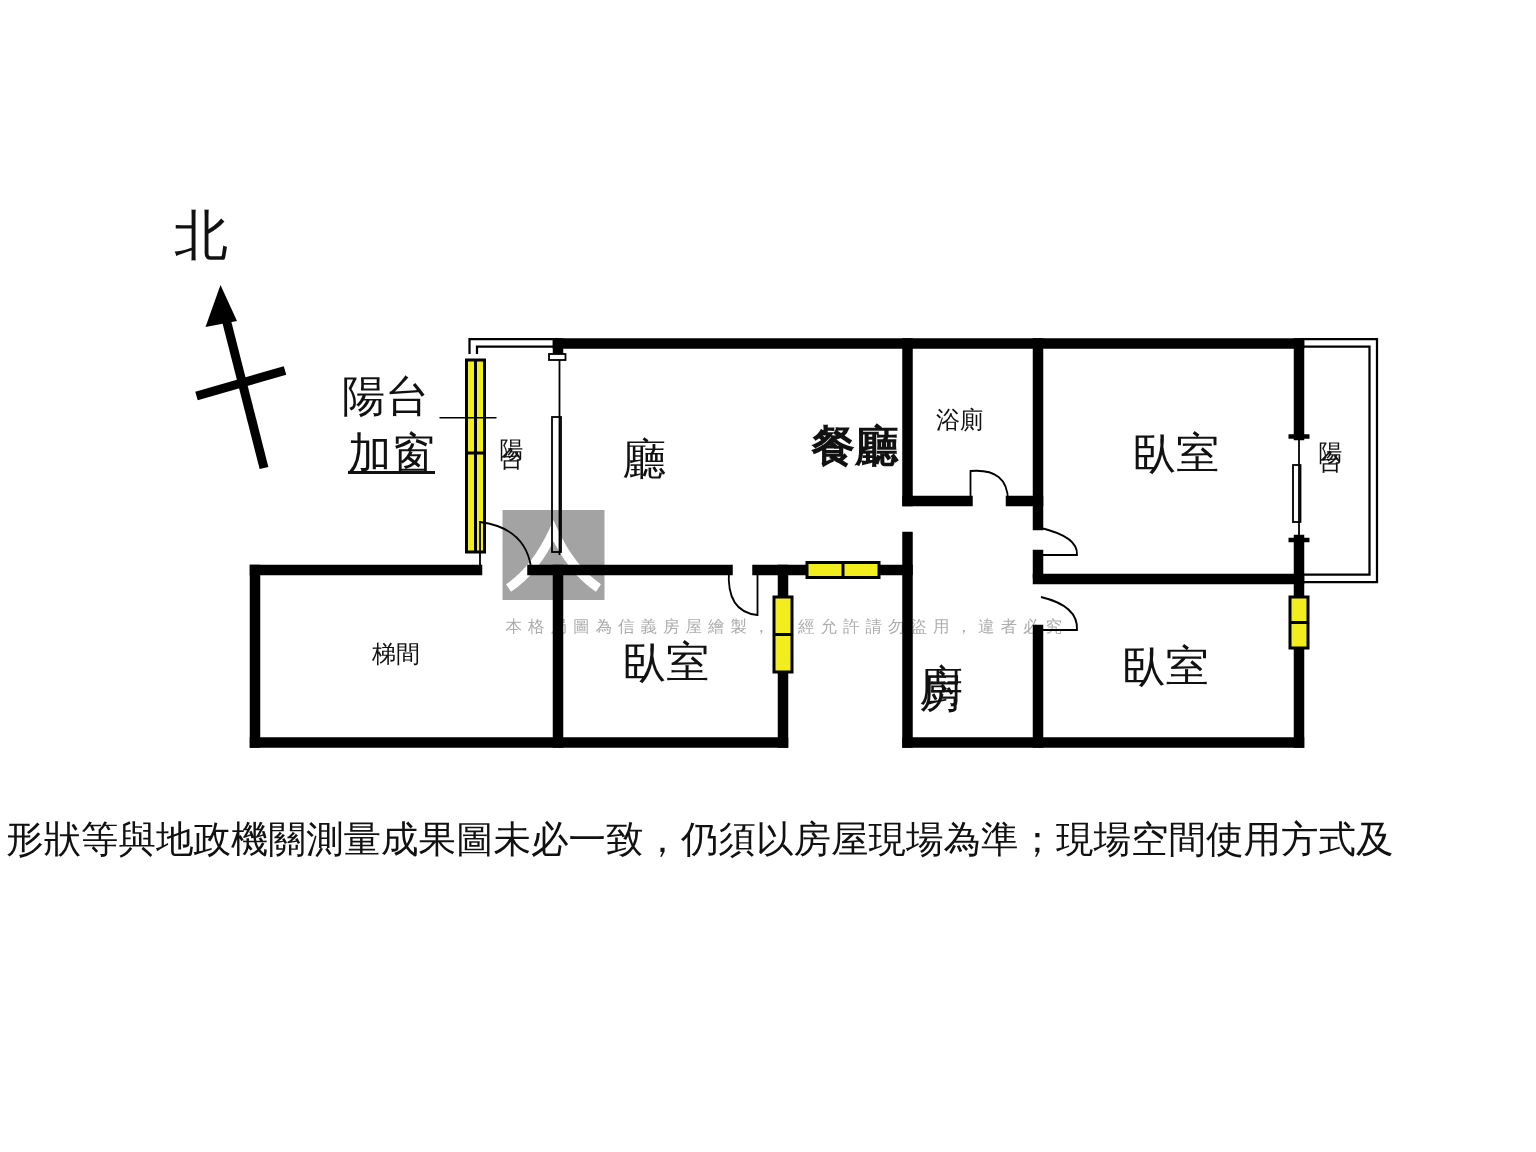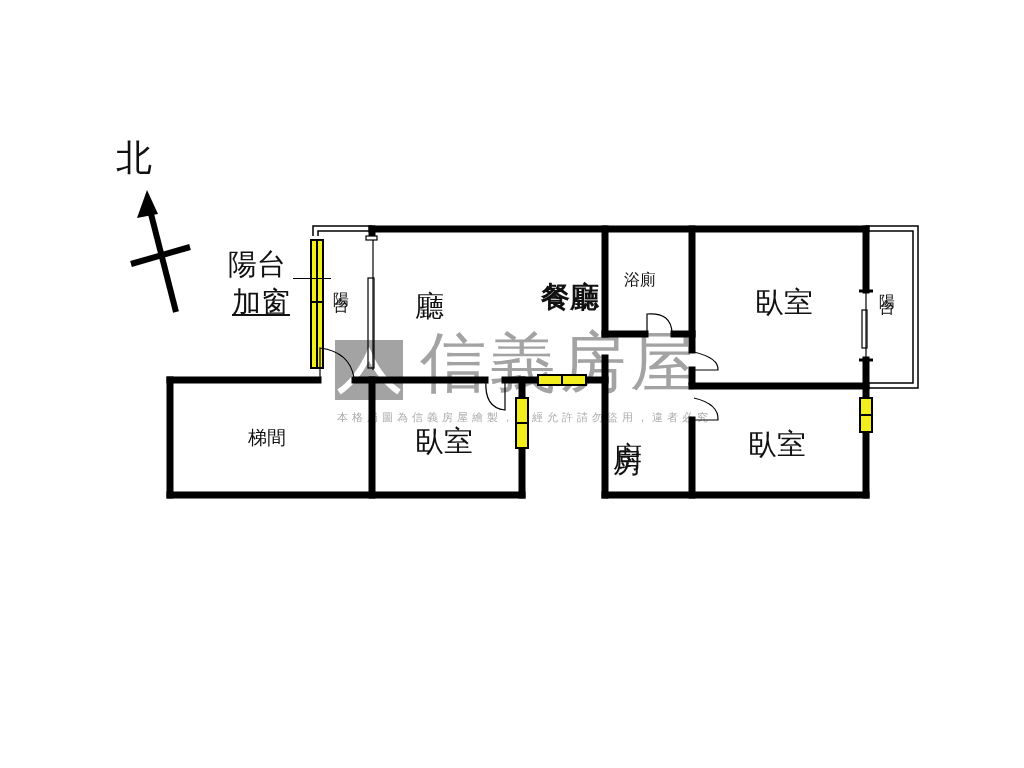--- a/index.html
+++ b/index.html
@@ -2,42 +2,41 @@
 <html><head>
   <meta charset="utf-8">
   <style>
     html, body { margin: 0; padding: 0; background: #ffffff; }
     body { width: 1024px; height: 768px; position: relative; overflow: hidden;
            font-family: "DejaVu Sans", "Liberation Sans", sans-serif; }
     .plan { position: absolute; left: 0; top: 0; width: 1024px; height: 520px; }
     .label { position: absolute; color: #111; white-space: nowrap; line-height: 1; }
     .lbl-lg { font-size: 29px; }
     .lbl-md { font-size: 16px; }
-    .lbl-sm { font-size: 19px; }
+    .lbl-sm { font-size: 16px; }
     .lbl-v { writing-mode: vertical-rl; text-orientation: upright; letter-spacing: 4px; }
     .wm-logo { position: absolute; left: 335px; top: 340px; width: 68px; height: 60px; background: rgba(128,128,128,0.72); }
     .wm-text { position: absolute; left: 420px; top: 330px; font-size: 66px; color: rgba(128,128,128,0.72); letter-spacing: 4px; line-height: 1; }
     .wm-sub { position: absolute; left: 337px; top: 412px; font-size: 11px; color: rgba(128,128,128,0.65); letter-spacing: 4px; line-height: 1; }
     .disclaimer { position: absolute; left: 4px; top: 543px; width: 1020px; font-size: 25px; line-height: 33px; color: #111;
                   font-family: "DejaVu Serif", "Liberation Serif", serif; }
     .disclaimer div { white-space: nowrap; }
     .compass-label { position: absolute; left: 116px; top: 140px; font-size: 36px; color: #111; line-height: 1;
                      font-family: "DejaVu Serif", "Liberation Serif", serif; }
   </style>
 </head>
 <body>
 
 <div class="plan">
 
   <div class="wm-logo">
     <svg width="68" height="60" viewBox="0 0 68 60">
       <path d="M4 52 Q22 40 34 14 Q46 40 64 52" fill="none" stroke="#fff" stroke-width="6"></path>
     </svg>
   </div>
-  <div class="wm-text">信義房屋</div>
   <div class="wm-sub">本格局圖為信義房屋繪製，未經允許請勿盜用，違者必究</div>
 
   <svg width="1024" height="520" style="position:absolute;left:0;top:0">
 
     <g>
       <line x1="176" y1="312" x2="150" y2="210" stroke="#000" stroke-width="6"></line>
       <polygon points="147,190 137,218 158,214" fill="#000"></polygon>
       <line x1="131" y1="264" x2="190" y2="247" stroke="#000" stroke-width="6"></line>
     </g>
 
@@ -136,13 +135,14 @@
   <div class="label lbl-md" style="left:624px;top:272px;">浴廁</div>
   <div class="label lbl-lg" style="left:755px;top:288px;">臥室</div>
   <div class="label lbl-md lbl-v" style="left:879px;top:282px;">陽台</div>
   <div class="label lbl-sm" style="left:248px;top:428px;">梯間</div>
   <div class="label lbl-lg" style="left:415px;top:427px;">臥室</div>
   <div class="label lbl-lg lbl-v" style="left:613px;top:418px;">廚房</div>
   <div class="label lbl-lg" style="left:748px;top:430px;">臥室</div>
 </div>
 
 <div class="disclaimer">
+  <div>形狀等與地政機關測量成果圖未必一致，仍須以房屋現場為準；現場空間使用方式及</div>
 </div>
 
 </body></html>

